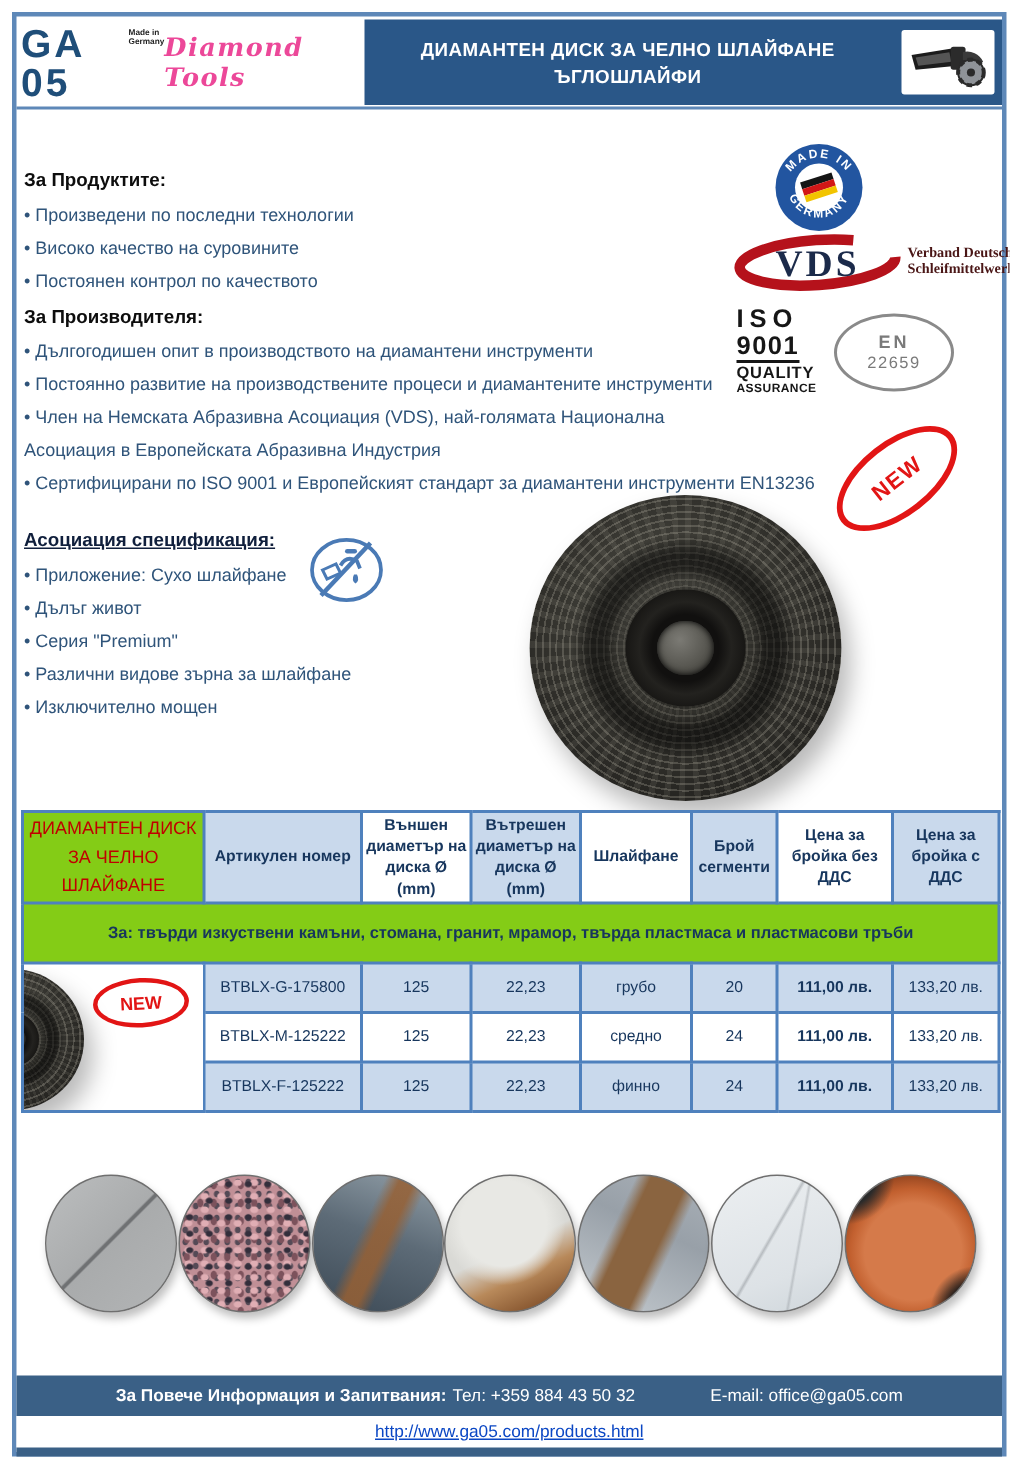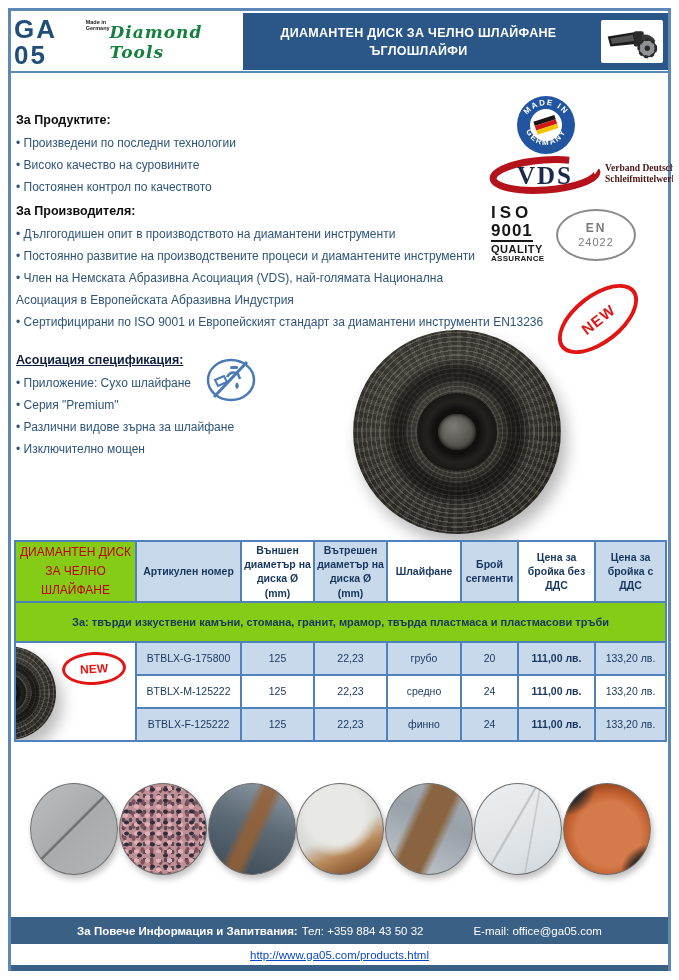--- a/index.html
+++ b/index.html
@@ -5,21 +5,21 @@
   * { margin:0; padding:0; box-sizing:border-box; }
   body { background:#fff; font-family:"Liberation Sans", sans-serif; }
   .page { position:relative; width:679px; height:980px; background:#fff; overflow:hidden; }
   .frame { position:absolute; left:8px; top:8px; width:663px; height:963px; border:3px solid #5e88b8; background:#fff; }
 
   
   .logo-box { position:absolute; left:14px; top:13px; width:227px; height:57px; background:#fff; display:flex; flex-direction:row; align-items:center; justify-content:center; z-index:2; }
   .logo-top { display:flex; align-items:flex-start; gap:4px; }
   .logo-brand { font-size:26px; font-weight:bold; color:#1f4e79; letter-spacing:2px; line-height:1; }
   .logo-madein { font-size:5.5px; font-weight:bold; color:#222; white-space:pre-line; line-height:1.2; padding-top:3px; }
-  .logo-sub { font-family:"DejaVu Serif", serif; font-style:italic; font-weight:bold; font-size:17px; color:#15803d; margin-top:1px; letter-spacing:1px; }
+  .logo-sub { font-family:"DejaVu Serif", serif; font-style:italic; font-weight:bold; font-size:17px; color:#ec4899; margin-top:1px; letter-spacing:1px; }
   .title-bar { position:absolute; left:243px; top:13px; width:425px; height:57px; background:#2a5788; color:#fff; display:flex; flex-direction:column; justify-content:center; gap:4px; padding-right:74px; text-align:center; z-index:2; }
   .title-bar div { font-weight:bold; font-size:12.5px; letter-spacing:.3px; }
   .grinder-box { position:absolute; right:5px; top:7px; width:62px; height:43px; background:#fff; border-radius:2px; display:flex; align-items:center; justify-content:center; }
   .header-underline { position:absolute; left:11px; top:71px; width:657px; height:2px; background:#5e88b8; }
 
   
   .sec { position:absolute; left:16px; color:#2f547a; font-size:12px; }
   .sec h3 { font-size:12.5px; font-weight:bold; color:#0d0d0d; margin-bottom:5px; }
   .sec.specs h3 { text-decoration:underline; color:#101f3c; }
   .sec ul { list-style:none; }
@@ -141,20 +141,21 @@
       <li>Член на Немската Абразивна Асоциация (VDS), най-голямата Национална
 Асоциация в Европейската Абразивна Индустрия</li>
       <li>Сертифицирани по ISO 9001 и Европейският стандарт за диамантени инструменти EN13236</li>
     </ul>
   </div>
 
   <div class="sec specs" style="top:353px;">
     <h3>Асоциация спецификация:</h3>
     <ul>
       <li>Приложение: Сухо шлайфане</li>
+      <li>Дълъг живот</li>
       <li>Серия "Premium"</li>
       <li>Различни видове зърна за шлайфане</li>
       <li>Изключително мощен</li>
     </ul>
   </div>
 
   <div style="position:absolute; left:205px; top:356px;">
     <svg width="52" height="48" viewBox="0 0 52 48">
       <ellipse cx="26" cy="24" rx="23" ry="20" fill="none" stroke="#4a7ab5" stroke-width="2.5"></ellipse>
       <path d="M10 24 l9 -4 3 6 -9 4 Z" fill="none" stroke="#4a7ab5" stroke-width="2"></path>
@@ -198,21 +199,21 @@
 
   <div class="iso">
     <div class="l1">ISO</div>
     <div><span class="l2">9001</span></div>
     <div class="l3">QUALITY</div>
     <div class="l4">ASSURANCE</div>
   </div>
 
   <div class="en-oval">
     <div class="e1">EN</div>
-    <div class="e2">24022</div>
+    <div class="e2">22659</div>
   </div>
 
   <div class="new-oval new-top">
     <span>NEW</span>
   </div>
 
   <div class="disc disc-main">
     <div class="hub"></div>
     <div class="hole"></div>
   </div>

